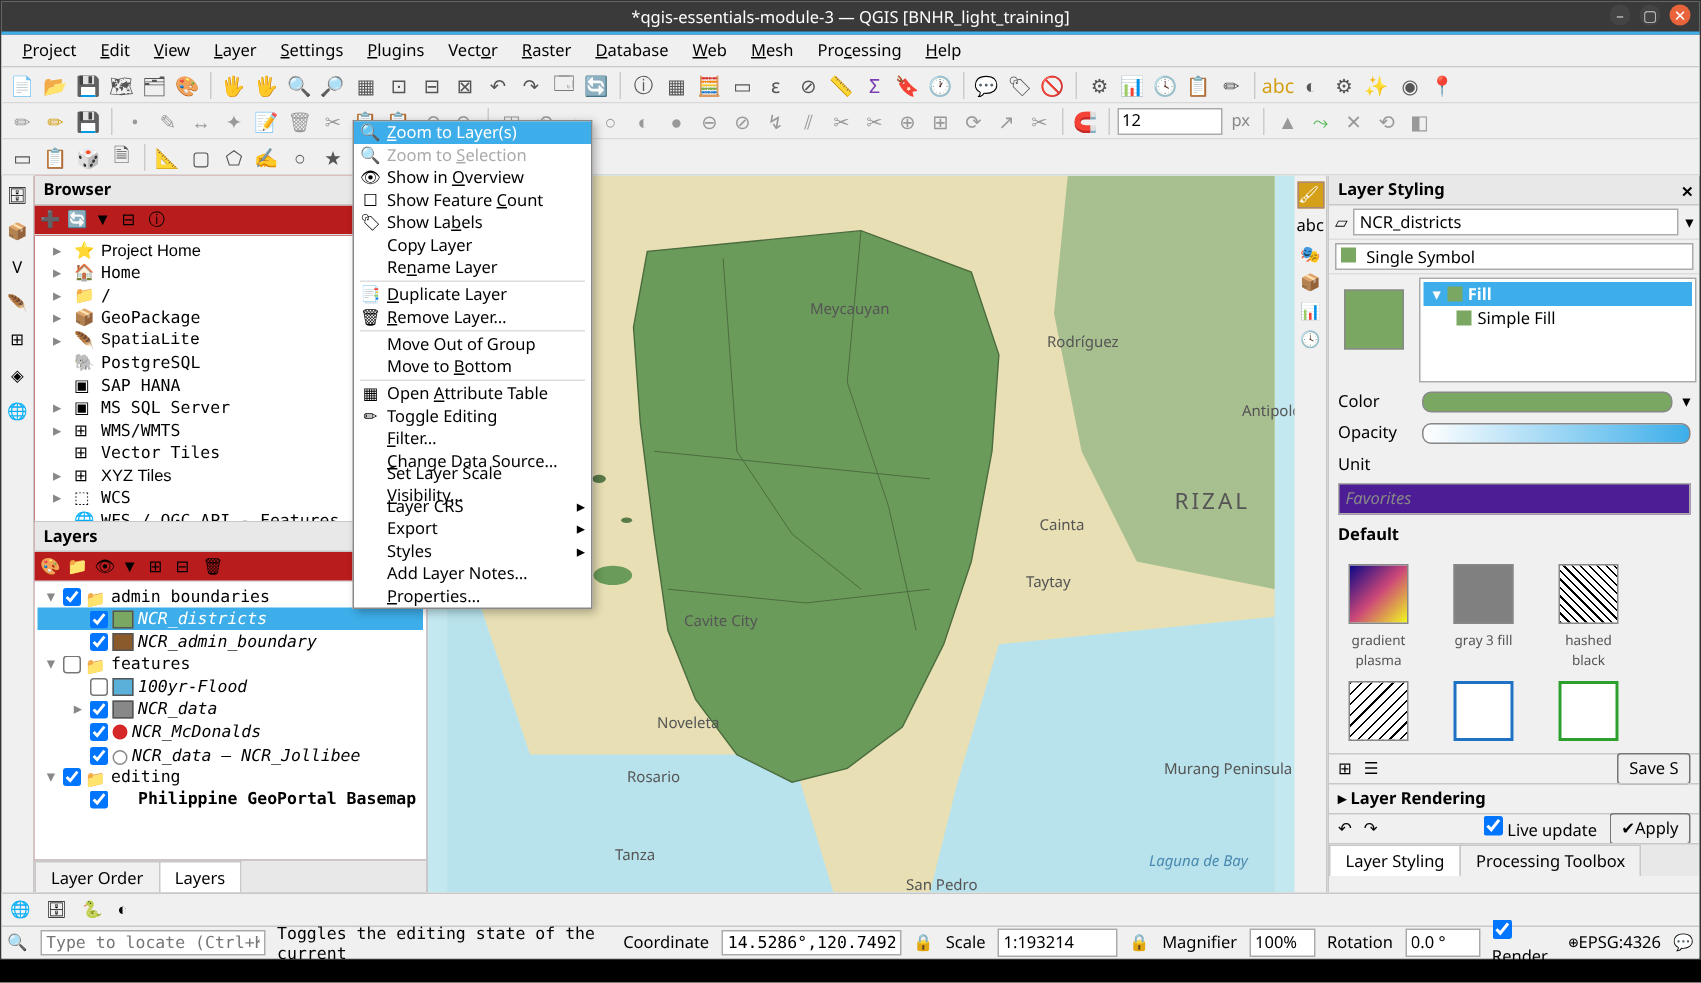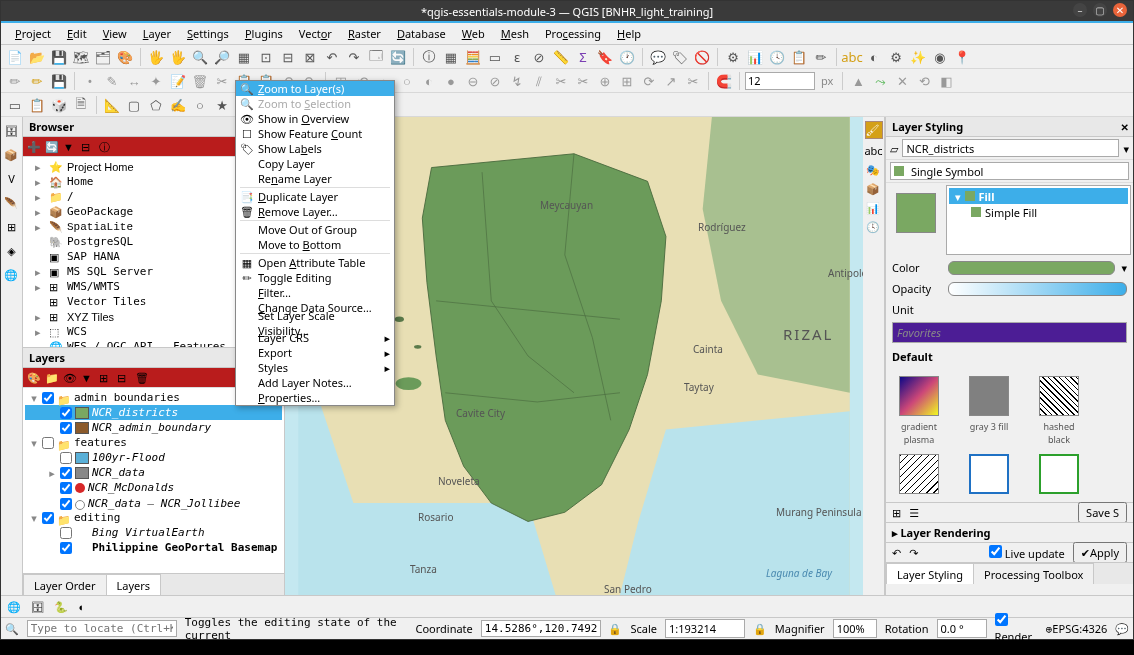--- a/index.html
+++ b/index.html
@@ -368,26 +368,20 @@
               <input type="checkbox" checked="" style="">
               <span class="icn" style="width:10px;height:10px;border-radius:50%;border:1.5px solid #888;"></span>
               <span class="name" style="">NCR_data — NCR_Jollibee</span>
             </div>
             <div class="layer-row" style="padding-left: 4px;">
               <span class="exp">▾</span>
               <input type="checkbox" checked="" style="">
               <span class="icn">📁</span>
               <span class="name" style="">editing</span>
             </div>
-            <div class="layer-row italic" style="padding-left: 22px;">
-              <span class="exp"></span>
-              <input type="checkbox" style="">
-              <span class="icn"></span>
-              <span class="name" style="">Bing VirtualEarth</span>
-            </div>
             <div class="layer-row" style="padding-left: 22px;">
               <span class="exp"></span>
               <input type="checkbox" checked="" style="">
               <span class="icn"></span>
               <span class="name" style="font-weight:bold;font-style:normal;">Philippine GeoPortal Basemap</span>
             </div>
           </div>
         <div class="tabs-bottom">
           <div class="tab">Layer Order</div>
           <div class="tab active">Layers</div>

